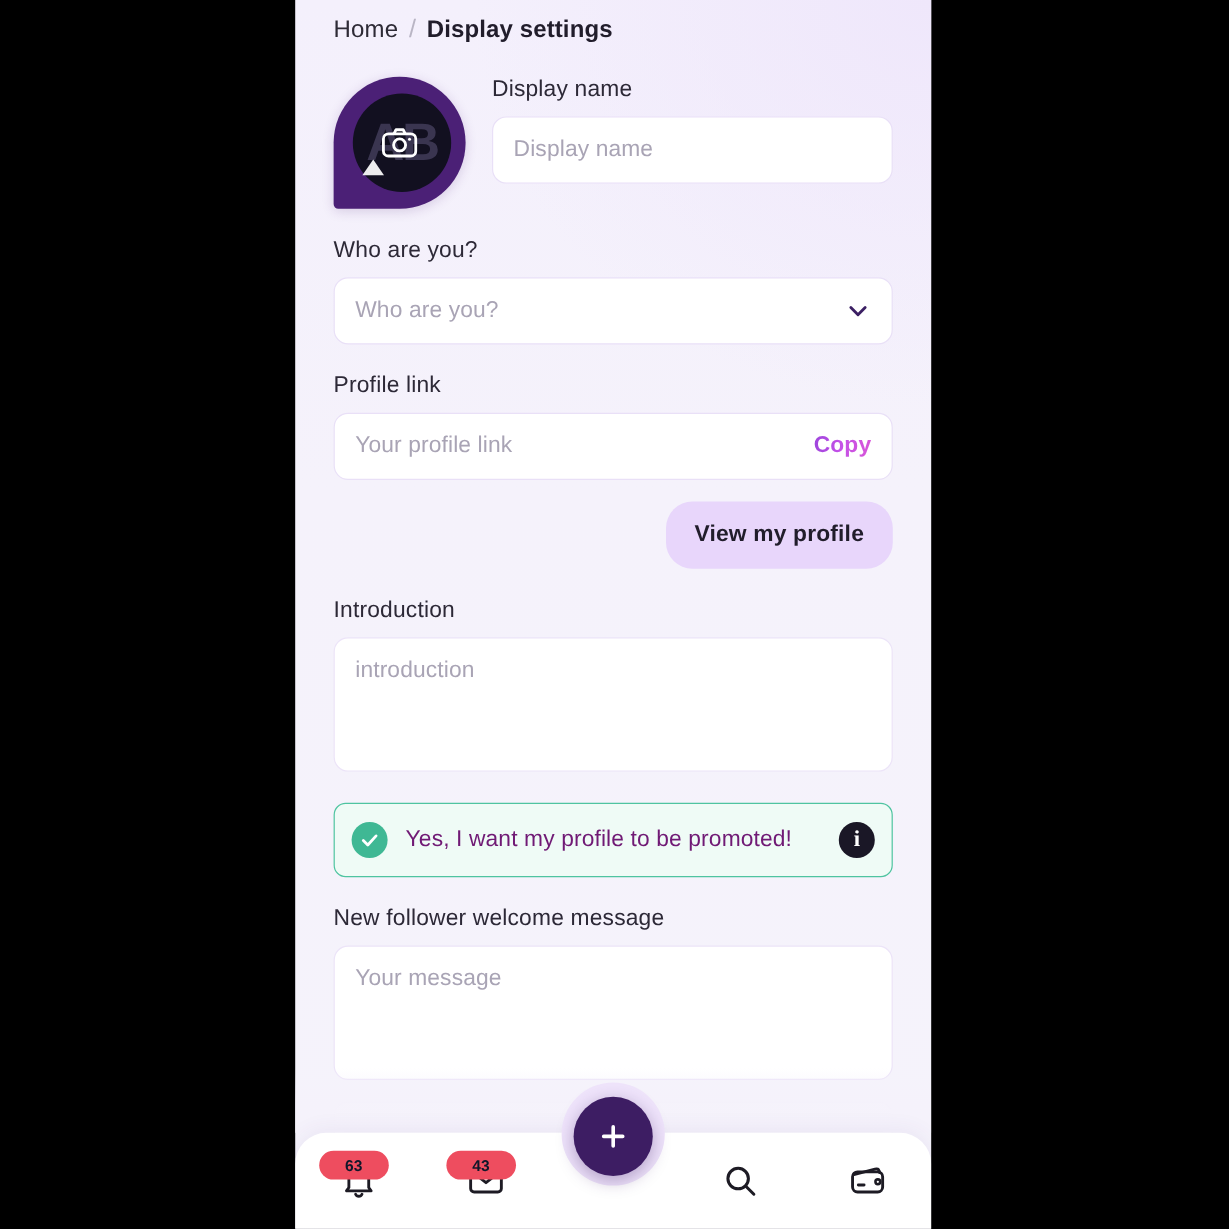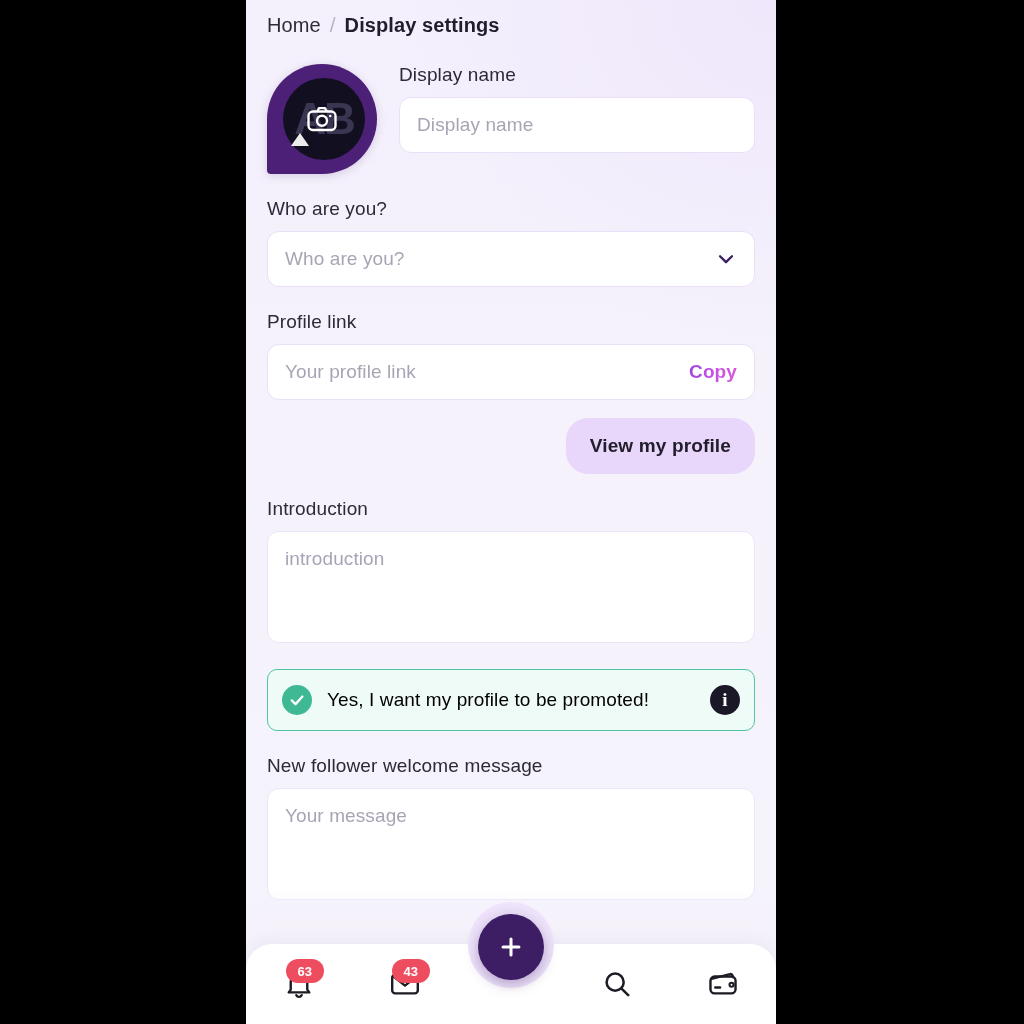--- a/index.html
+++ b/index.html
@@ -21,21 +21,21 @@
     background:
       radial-gradient(120% 55% at 100% 0%, #efe7fb 0%, rgba(243,240,252,0) 60%),
       linear-gradient(180deg, #f4f0fc 0%, #f5f2fb 40%, #f5f3fb 100%);
     overflow: hidden;
   }
 
   
   #content {
     position: absolute;
     inset: 0 0 0 0;
-    padding: 0 21px;
+    padding: 0 32px;
   }
 
   
   .breadcrumb {
     display: flex;
     align-items: center;
     gap: 9px;
     padding-top: 10px;
     height: 40px;
     font-size: 20px;
@@ -209,21 +209,21 @@
     width: 30px; height: 30px;
     border-radius: 50%;
     background: #3fb894;
     display: flex;
     align-items: center;
     justify-content: center;
   }
   .promo-text {
     flex: 1 1 auto;
     font-size: 19px;
-    color: #000000;
+    color: #701a75;
     letter-spacing: .1px;
   }
   .info-circle {
     flex: 0 0 30px;
     width: 30px; height: 30px;
     border-radius: 50%;
     background: #1a1726;
     display: flex;
     align-items: center;
     justify-content: center;
@@ -275,24 +275,24 @@
     align-items: center;
     justify-content: center;
     cursor: pointer;
   }
   .nav-badge {
     position: absolute;
     top: 4px;
     right: 4px;
     min-width: 24px;
     height: 24px;
-    padding: 0 12px;
+    padding: 0 22px;
     border-radius: 12px;
     background: #ee4d5f;
-    color: #ffffff;
+    color: #0f172a;
     font-size: 13px;
     font-weight: 700;
     display: flex;
     align-items: center;
     justify-content: center;
     line-height: 1;
   }
   .nav-spacer { width: 58px; }
 
   .fab-halo {

